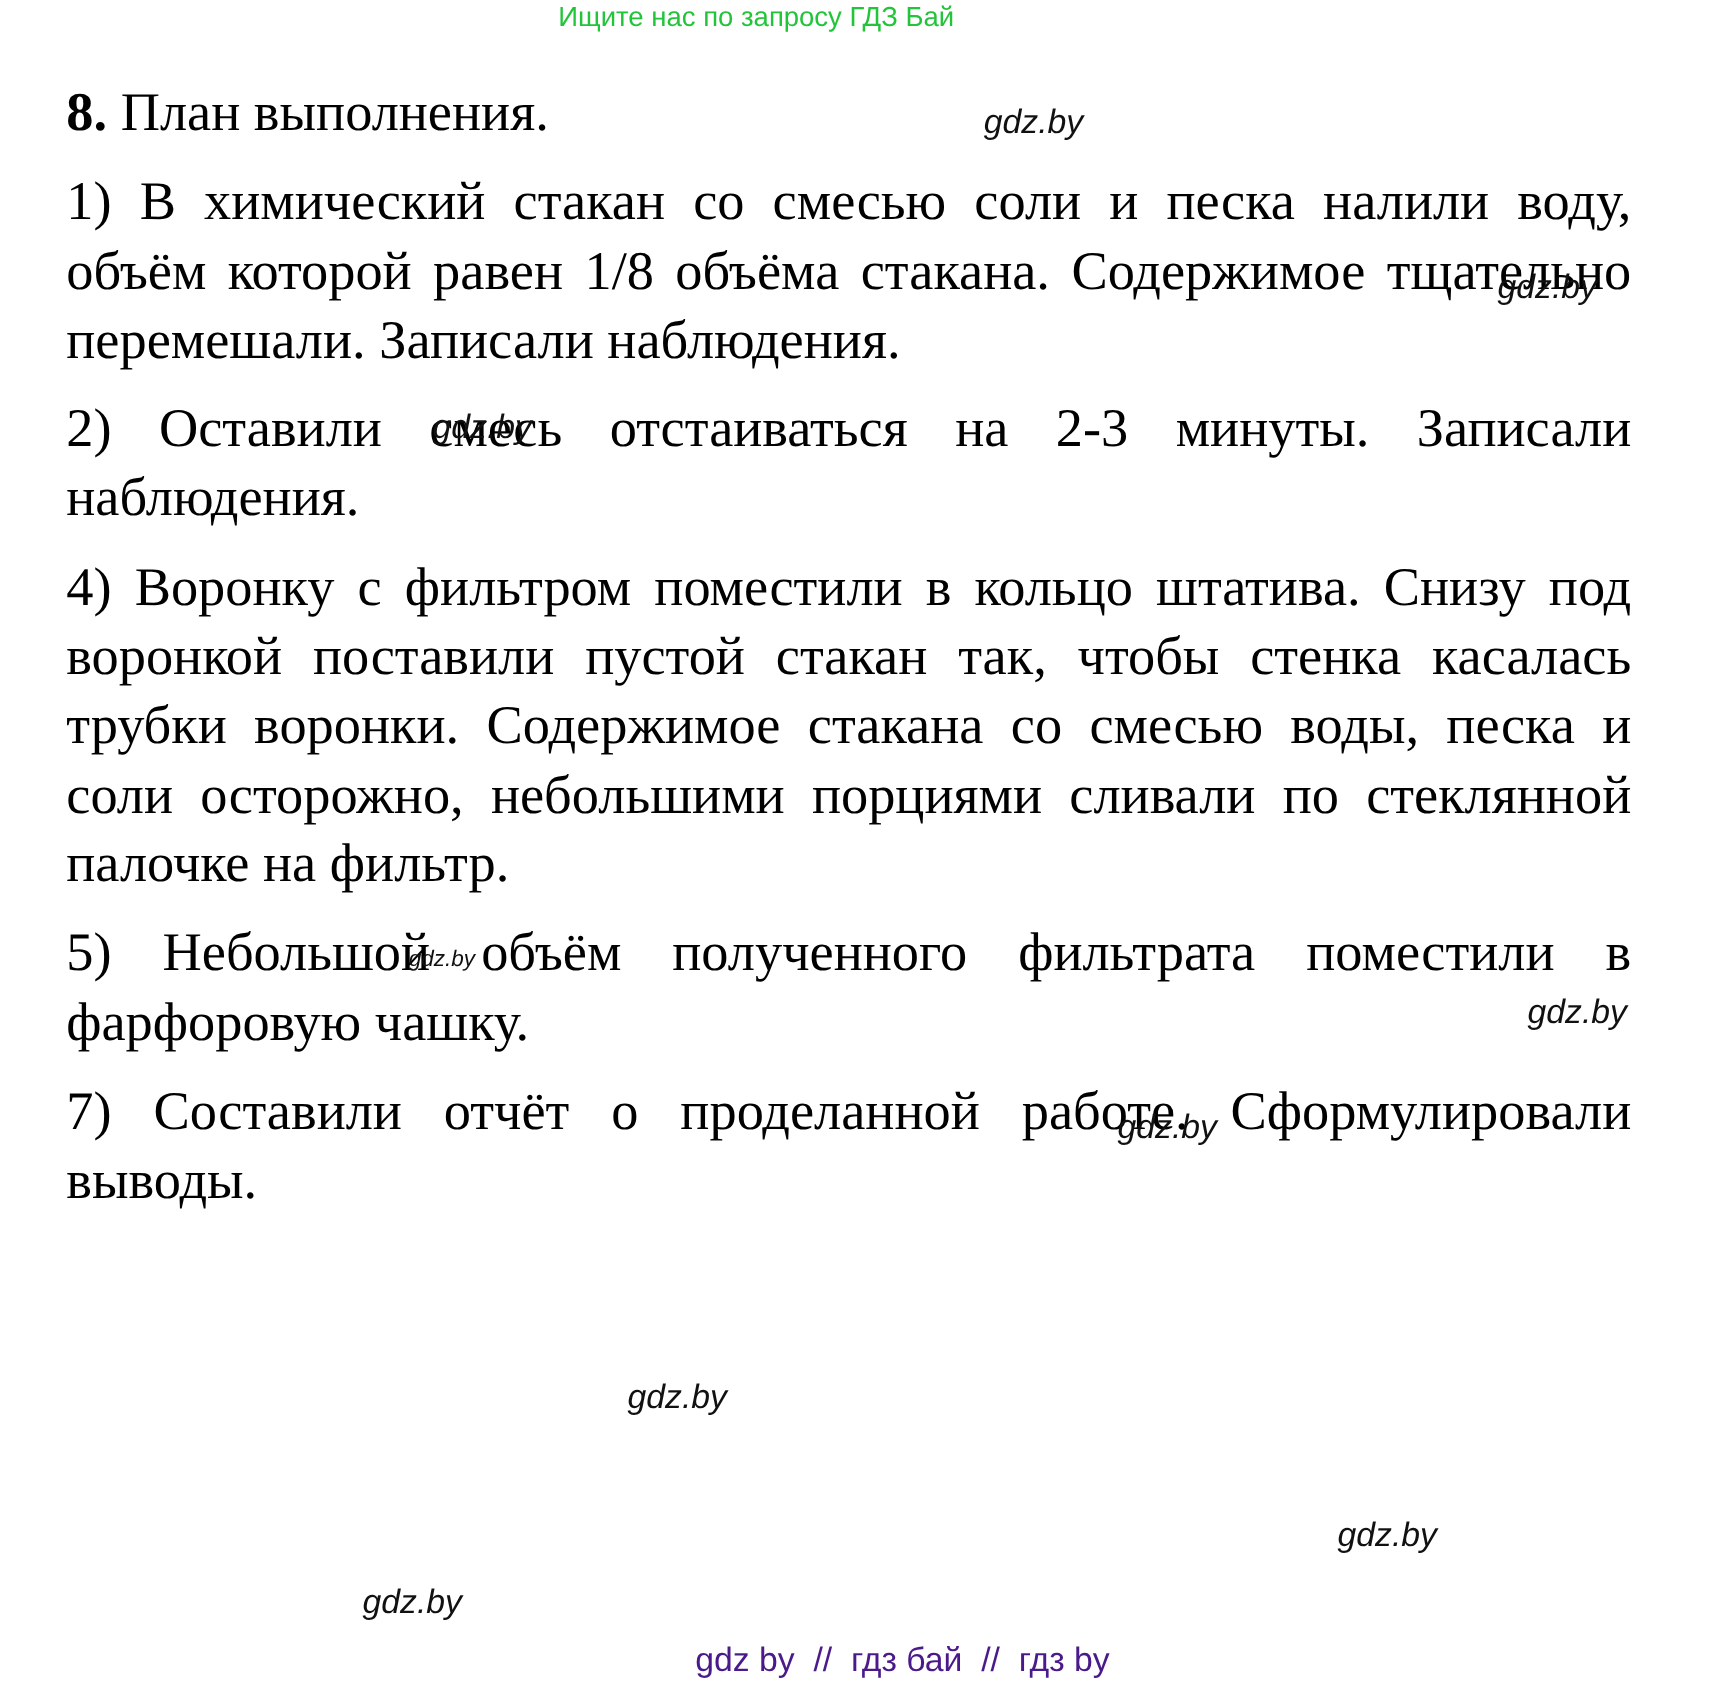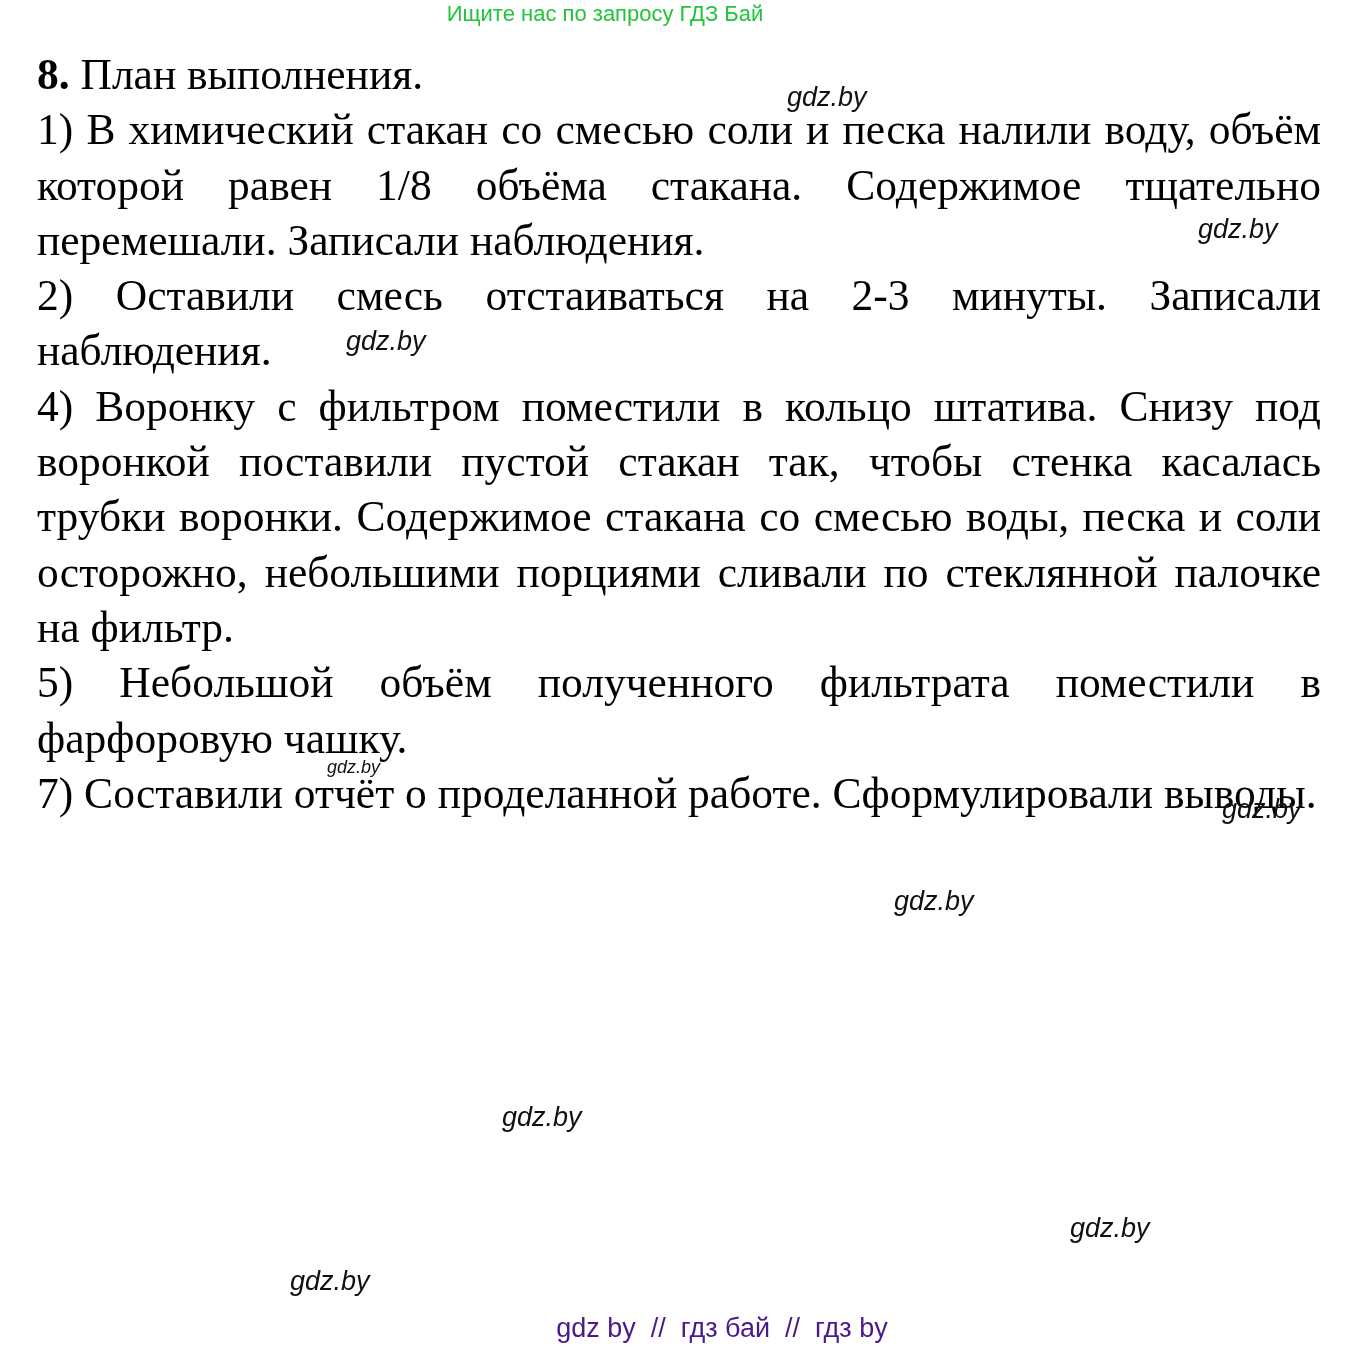--- a/index.html
+++ b/index.html
@@ -29,21 +29,21 @@
       left: 37px;
       top: 47px;
       width: 1284px;
       font-family: "Liberation Serif", serif;
       font-size: 43.5px;
       line-height: 55.3px;
       color: #000000;
       text-align: justify;
     }
     .doc p {
-      margin: 0;
+      margin: 16px;
       text-align: justify;
       text-align-last: left;
     }
     .title-num {
       font-weight: bold;
     }
     .wm {
       position: absolute;
       font-family: "Liberation Sans", sans-serif;
       font-size: 27px;

